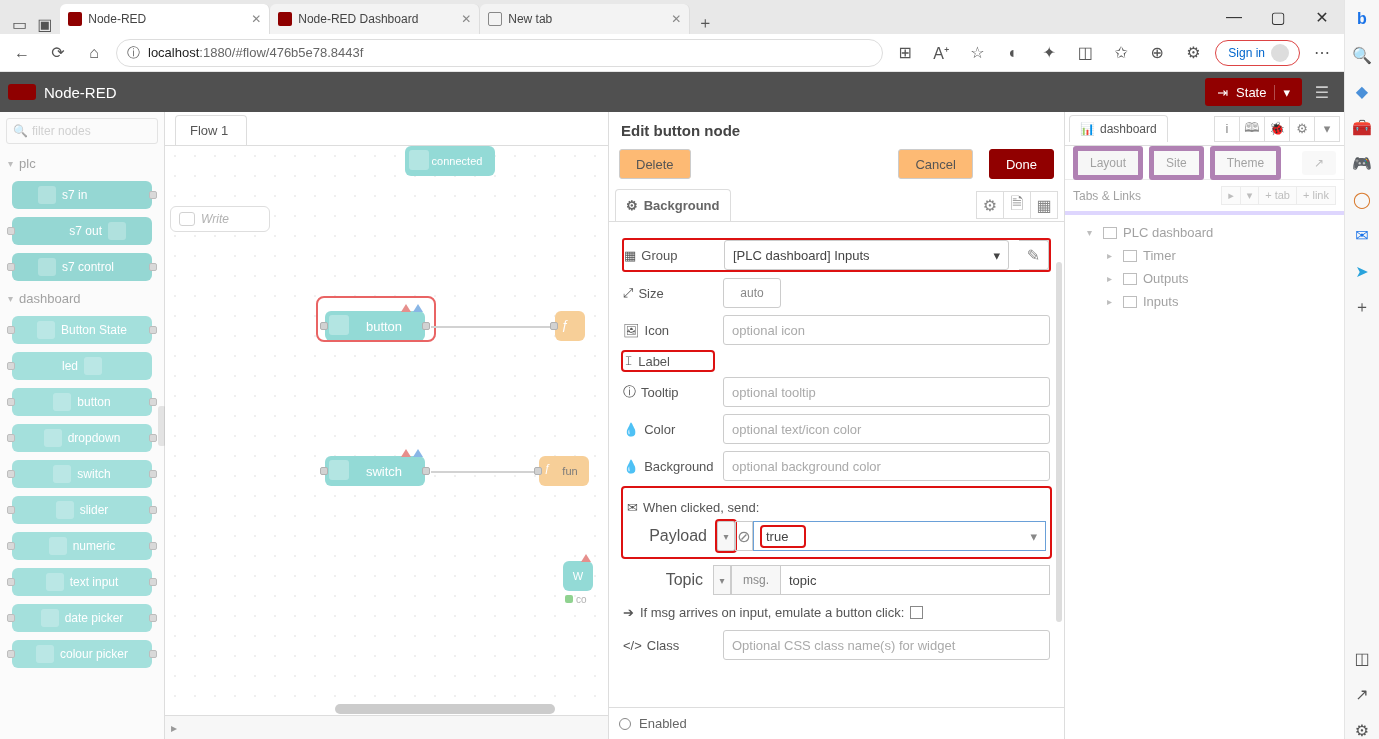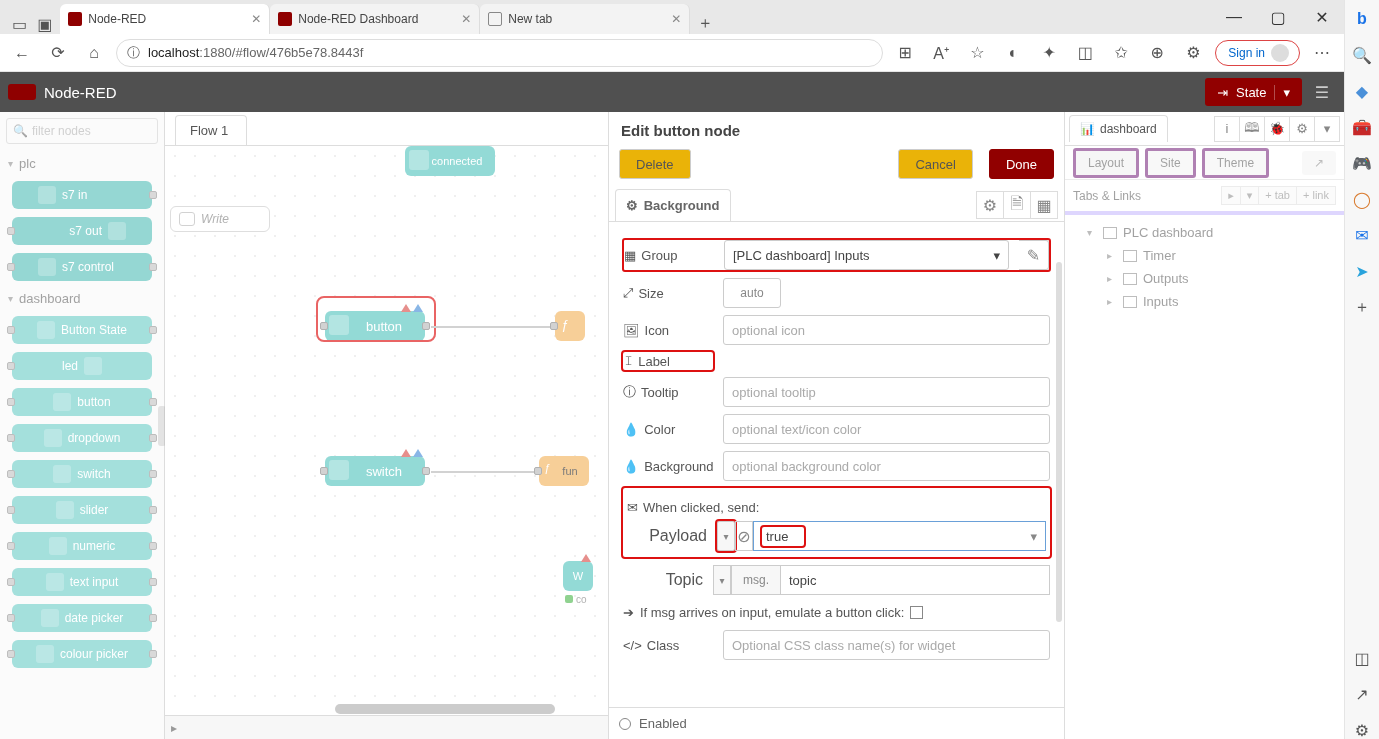--- a/index.html
+++ b/index.html
@@ -87,21 +87,21 @@
 .canvas-footer .zc{display:flex;gap:6px;}
 .canvas-footer .zc span{width:18px;text-align:center;}
 .hscroll{position:absolute;left:170px;right:0;bottom:24px;height:12px;}
 .hscroll .thumb{position:absolute;left:0;width:220px;height:10px;top:1px;background:#ccc;border-radius:5px;}
 
 
 .tray { width:456px; background:#fff; border-left:1px solid #ddd; display:flex; flex-direction:column; position:absolute; right:280px; top:0; bottom:0; }
 .tray-resize{position:absolute;left:-3px;top:0;bottom:0;width:6px;cursor:ew-resize;}
 .tray-title{padding:10px 12px;font-size:15px;font-weight:bold;color:#444;}
 .tray-btns{display:flex;gap:8px;padding:0 10px 10px 10px;}
-.tbtn{height:30px;border:1px solid #ccc;background:#eab308;border-radius:3px;padding:0 16px;font-size:13px;color:#555;display:flex;align-items:center;}
+.tbtn{height:30px;border:1px solid #ccc;background:#fdba74;border-radius:3px;padding:0 16px;font-size:13px;color:#555;display:flex;align-items:center;}
 .tbtn.done{background:#910000;color:#fff;border-color:#910000;margin-left:8px;}
 .tbtn.cancel{margin-left:auto;}
 .prop-tabs{display:flex;align-items:center;border-bottom:1px solid #ddd;padding:0 6px;}
 .prop-tab{padding:8px 10px;font-size:13px;color:#666;border:1px solid #ddd;border-bottom:none;border-top-left-radius:4px;border-top-right-radius:4px;background:#fff;display:flex;align-items:center;gap:6px;font-weight:bold;}
 .prop-tabs .ptools{margin-left:auto;display:flex;}
 .prop-tabs .ptools div{width:28px;height:28px;border:1px solid #ddd;display:flex;align-items:center;justify-content:center;color:#888;margin-left:-1px;}
 .tray-body{flex:1;overflow:auto;padding:10px 14px 10px 14px;position:relative;}
 .frow{display:flex;align-items:center;margin:7px 0;gap:10px;}
 .flabel{width:90px;font-size:13px;color:#555;display:flex;align-items:center;gap:5px;}
 .finput{flex:1;height:30px;border:1px solid #ccc;border-radius:3px;padding:0 8px;font-size:13px;color:#444;display:flex;align-items:center;}
@@ -124,21 +124,21 @@
 .tray-footer .radio{width:12px;height:12px;border:1px solid #888;border-radius:50%;}
 .tray-scroll{position:absolute;right:2px;top:40px;width:6px;height:360px;background:#ddd;border-radius:3px;}
 
 
 .rsidebar{width:280px;background:#fff;border-left:1px solid #ddd;display:flex;flex-direction:column;position:absolute;right:0;top:0;bottom:0;}
 .rs-tabs{height:34px;border-bottom:1px solid #ddd;display:flex;align-items:center;padding:0 4px;}
 .rs-tab{padding:6px 10px;border:1px solid #ddd;border-bottom:none;border-top-left-radius:4px;border-top-right-radius:4px;font-size:12px;color:#555;display:flex;align-items:center;gap:5px;background:#fff;}
 .rs-tools{margin-left:auto;display:flex;}
 .rs-tools div{width:26px;height:26px;border:1px solid #ddd;display:flex;align-items:center;justify-content:center;color:#888;margin-left:-1px;font-size:13px;}
 .rs-subtabs{height:34px;border-bottom:1px solid #ddd;display:flex;align-items:center;padding:0 8px;gap:6px;}
-.rs-stab{padding:5px 12px;border:3px solid #701a75;border-radius:3px;background:#f3f3f3;font-size:12px;color:#555;}
+.rs-stab{padding:5px 12px;border:5px solid #701a75;border-radius:3px;background:#f3f3f3;font-size:12px;color:#555;}
 .rs-stab.active{background:#eee;}
 .rs-stab.popout{margin-left:auto;border:none;color:#888;}
 .rs-sechead{display:flex;align-items:center;justify-content:space-between;padding:6px 8px;border-bottom:4px solid #c4b5fd;font-size:12px;color:#555;}
 .rs-sechead .btns{display:flex;gap:0;}
 .rs-sechead .btns div{border:1px solid #ddd;padding:2px 6px;color:#888;font-size:11px;margin-left:-1px;background:#f7f7f7;}
 .tree{padding:6px 4px;font-size:13px;color:#555;}
 .tree .trow{display:flex;align-items:center;gap:6px;padding:4px 6px;}
 .tree .ind1{padding-left:18px;} .tree .ind2{padding-left:38px;}
 .tree .caret{width:10px;font-size:10px;color:#888;}
 .tree .tic{width:14px;height:12px;border:1px solid #888;display:inline-block;}

